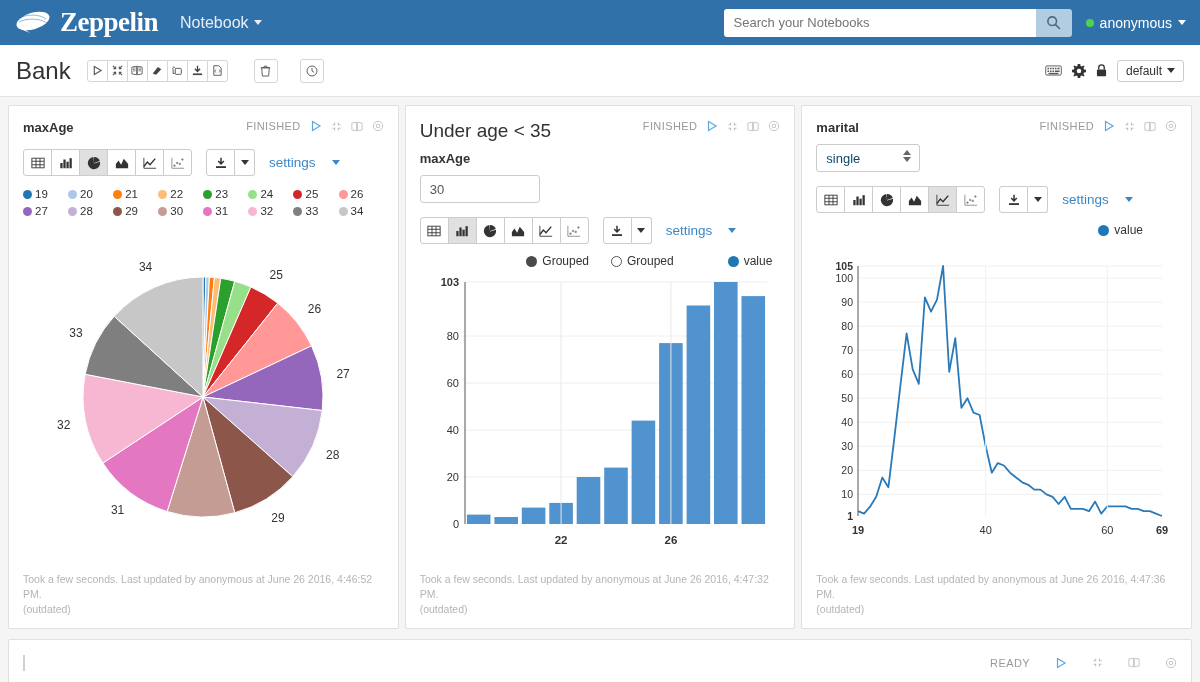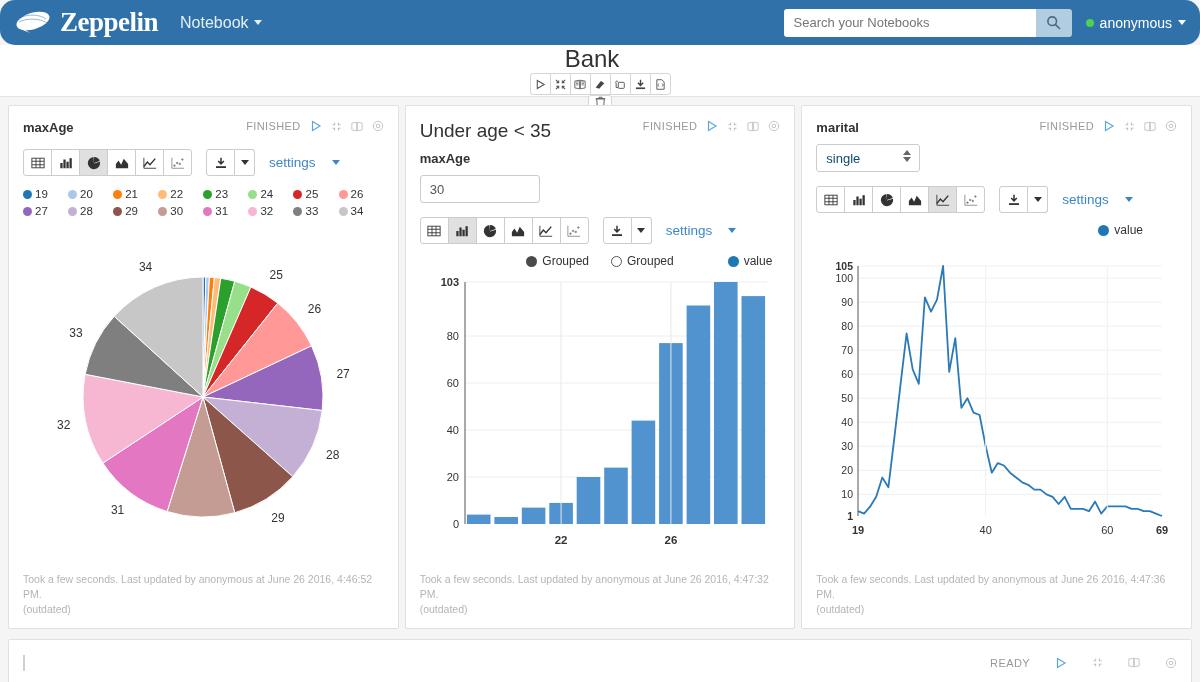--- a/index.html
+++ b/index.html
@@ -10,21 +10,20 @@
     font-family:"Liberation Sans", sans-serif;
     font-size:13px; color:#333;
     overflow:hidden;
   }
 
   
   .navbar {
     height:45px; background:#3071a9;
     display:flex; align-items:center; padding:0 14px;
     position:relative;
-    border-radius:15px;
   }
   .brand { display:flex; align-items:center; gap:8px; }
   .brand-logo { width:38px; height:28px; position:relative; }
   .brand-text {
     color:#fff; font-size:27px; font-weight:bold;
     letter-spacing:-0.5px; font-family:"Liberation Serif", serif;
   }
   .nav-item {
     color:#e6eef5; font-size:16px; margin-left:22px;
     display:flex; align-items:center; gap:5px; cursor:pointer;
@@ -32,35 +31,35 @@
   .caret {
     width:0;height:0;border-left:4px solid transparent;
     border-right:4px solid transparent;border-top:5px solid currentColor;
     display:inline-block;
   }
   .nav-right {
     margin-left:auto; display:flex; align-items:center; gap:14px;
   }
   .searchbox { display:flex; height:28px; }
   .searchbox input {
-    width:252px; border:none; outline:none; padding:0 10px;
+    width:312px; border:none; outline:none; padding:0 10px;
     font-size:13px; color:#555; background:#fff;
     border-radius:3px 0 0 3px; font-family:"Liberation Sans", sans-serif;
   }
   .search-btn {
     width:36px; background:#b3cde0; border:none; cursor:pointer;
     border-radius:0 3px 3px 0; display:flex;align-items:center;justify-content:center;
   }
   .user-menu { color:#fff; font-size:14px; display:flex; align-items:center; gap:6px; cursor:pointer;}
   .dot-green { width:8px;height:8px;border-radius:50%;background:#4fd24f; display:inline-block;}
 
   
   .subheader {
     height:52px; background:#fff; border-bottom:1px solid #e4e4e4;
-    display:flex; align-items:center; padding:0 16px; position:relative;flex-direction:column;
+    display:flex; align-items:center; padding:0 16px; position:relative;
   }
   .note-title { font-size:24px; color:#333; font-weight:normal; margin-right:16px; }
   .btn-group { display:flex; }
   .tb-btn {
     width:21px; height:22px; border:1px solid #d6d6d6; background:#fff;
     margin-left:-1px; display:flex; align-items:center; justify-content:center;
     cursor:pointer; color:#555;
   }
   .tb-btn:first-child { margin-left:0; border-radius:3px 0 0 3px; }
   .tb-btn:last-child { border-radius:0 3px 3px 0; }

